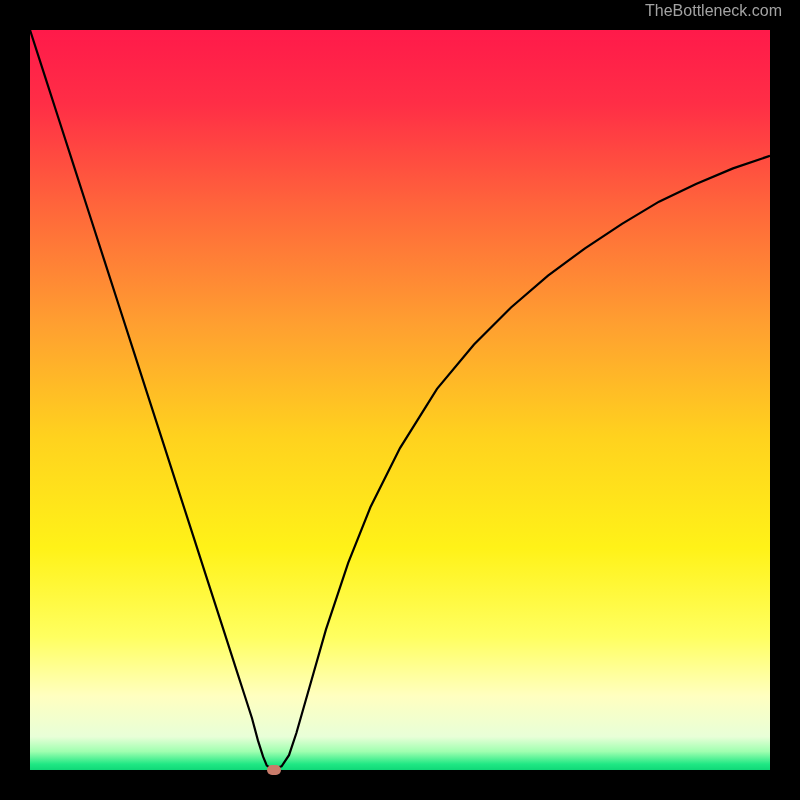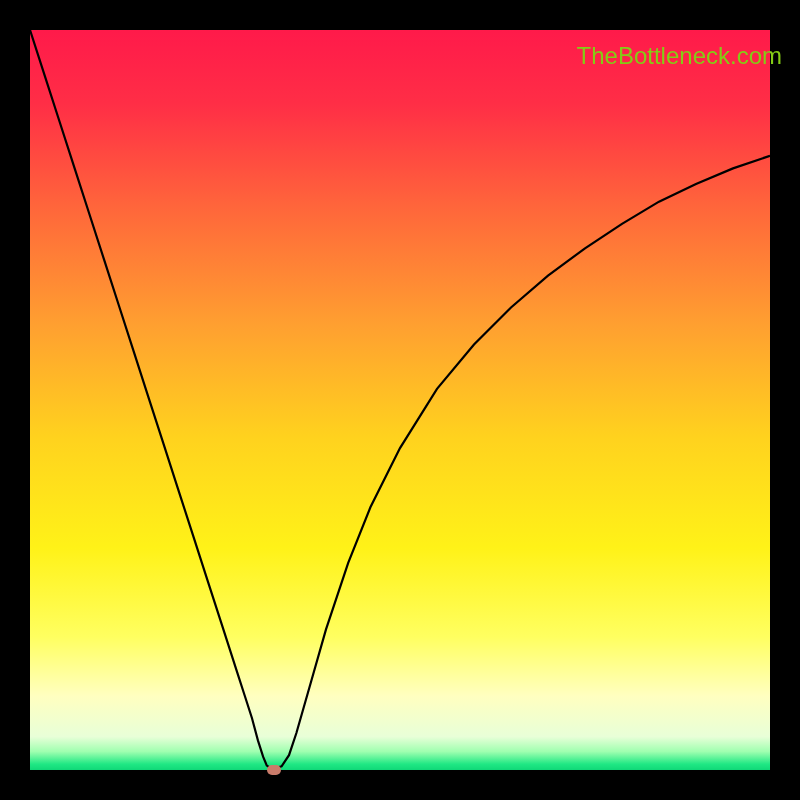--- a/index.html
+++ b/index.html
@@ -8,25 +8,24 @@
     width: 800px;
     height: 800px;
     background: #000;
     position: relative;
     font-family: Arial, Helvetica, sans-serif;
   }
   .watermark {
     position: absolute;
     top: 2px;
     right: 18px;
-    color: #84cc16;
-    font-size: 24px;
+    color: #a3a3a3;
+    font-size: 16px;
     font-weight: 500;
     z-index: 10;
-    margin-top: 40px;
   }
   .plot-frame {
     position: absolute;
     top: 30px;
     left: 30px;
     width: 740px;
     height: 740px;
     background: #000;
   }
   .plot-area {

